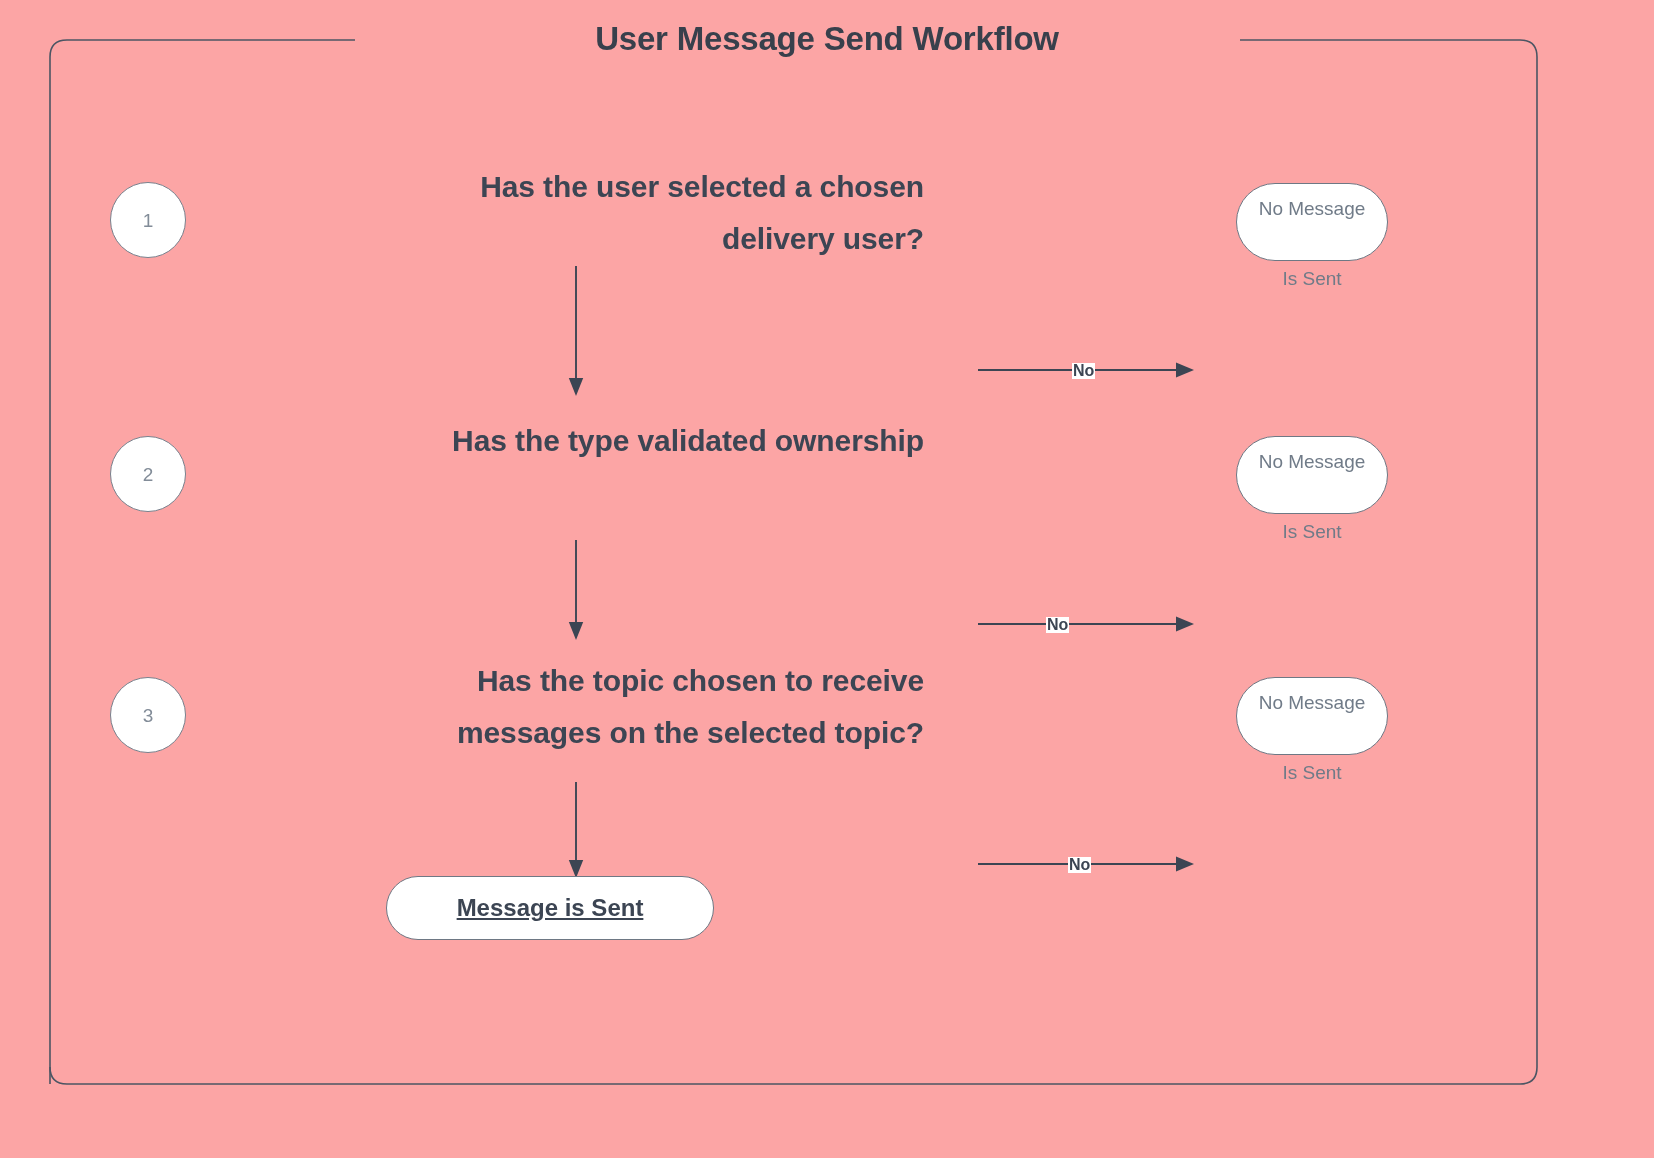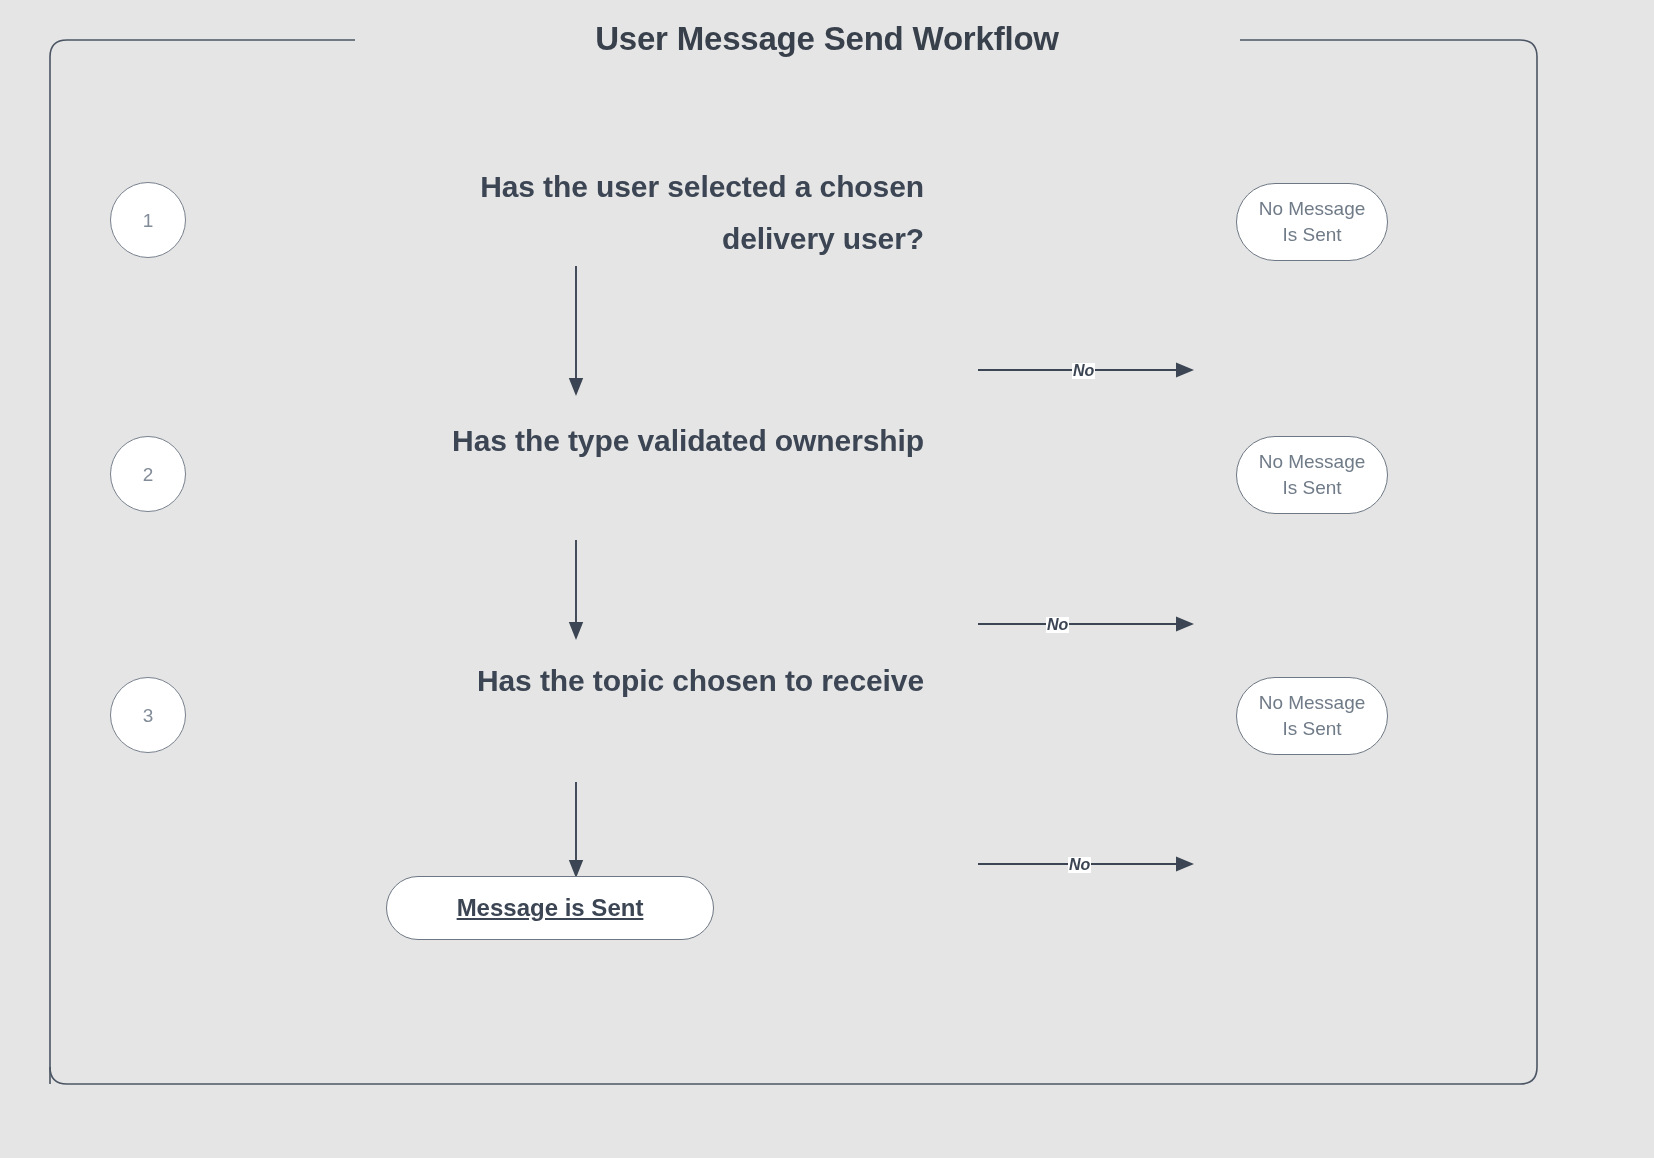--- a/index.html
+++ b/index.html
@@ -11,21 +11,21 @@
     width: 1654px;
     height: 1158px;
     font-family: "Liberation Sans", sans-serif;
     overflow: hidden;
   }
 
   #stage {
     position: relative;
     width: 1654px;
     height: 1158px;
-    background: #e5e5e5;
+    background: #fca5a5;
   }
 
   
   #frame-svg {
     position: absolute;
     left: 0; top: 0;
     width: 1654px;
     height: 1158px;
     pointer-events: none;
   }
@@ -104,21 +104,20 @@
 
   .branch-label {
     position: absolute;
     font-size: 16px;
     font-weight: bold;
     color: #3c4553;
     background: #ffffff;
     padding: 0 1px;
     line-height: 1;
     white-space: nowrap;
-    font-style: italic;
   }
 
   
   .terminal {
     position: absolute;
     box-sizing: border-box;
     border: 1.3px solid #6e7884;
     border-radius: 999px;
     background: #ffffff;
     display: flex;
@@ -130,21 +129,21 @@
     width: 152px;
     height: 78px;
     left: 1236px;
   }
   .terminal-no .terminal-text {
     font-size: 19px;
     color: #707b88;
     line-height: 1.35;
     font-weight: normal;
   }
-  .terminal-text .tl { display: block; white-space: nowrap; }
+  .terminal-text .tl { display: block; white-space: nowrap; margin-top: 44px; }
 
   #terminal-no-1 { top: 183px; }
   #terminal-no-2 { top: 436px; }
   #terminal-no-3 { top: 677px; }
 
   #terminal-sent {
     left: 386px;
     top: 876px;
     width: 328px;
     height: 64px;
@@ -234,20 +233,21 @@
     <line x1="20" y1="0" x2="20" y2="86" stroke="#3c4553" stroke-width="1.9"></line>
     <polygon points="20,100 12.8,82 27.2,82" fill="#3c4553"></polygon>
   </svg>
 
   <div class="step-row" id="row-3">
     <div class="step-circle">
       <span class="step-number">3</span>
     </div>
     <div class="step-question">
       <span class="ql">Has the topic chosen to receive</span>
+      <span class="ql">messages on the selected topic?</span>
     </div>
     <div class="branch">
       <svg class="branch-svg" width="220" height="40" viewBox="0 0 220 40">
         <line x1="0" y1="20" x2="202" y2="20" stroke="#3c4553" stroke-width="2.1"></line>
         <polygon points="216,20 198,12.5 198,27.5" fill="#3c4553"></polygon>
       </svg>
       <span class="branch-label" style="left:90px; top:13px;">No</span>
     </div>
   </div>
 

